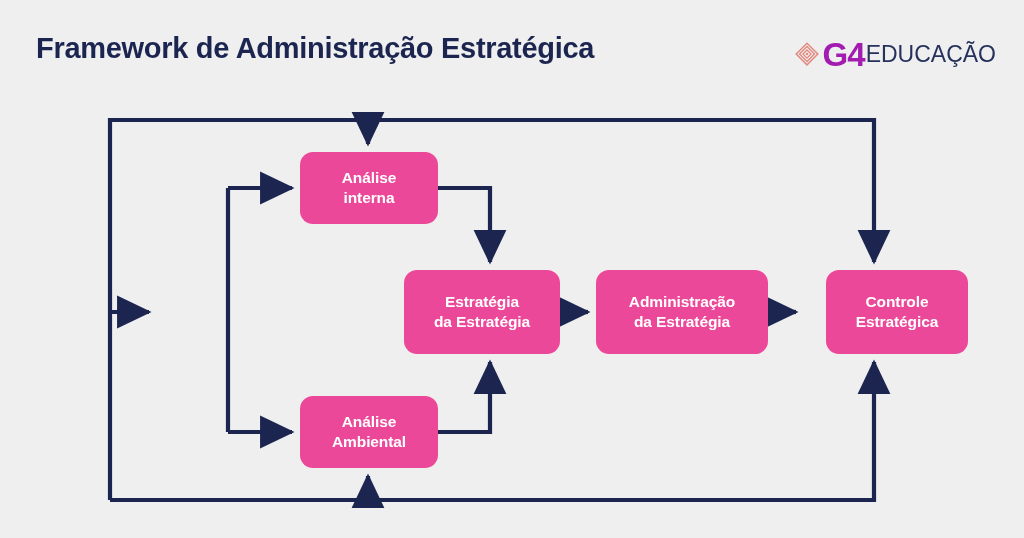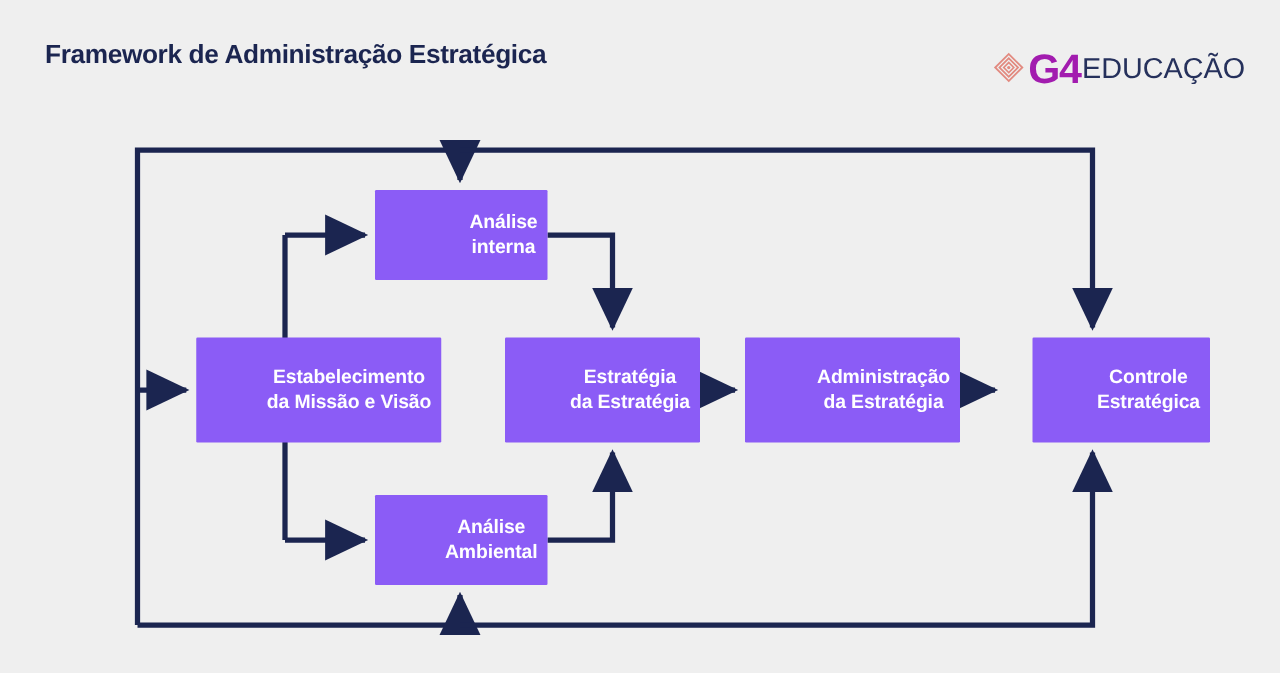--- a/index.html
+++ b/index.html
@@ -25,21 +25,21 @@
   #header {
     position: absolute;
     left: 0; top: 0;
     width: 1024px;
     height: 100px;
   }
   #page-title {
     position: absolute;
     left: 36px;
     top: 32px;
-    font-size: 21px;
+    font-size: 29px;
     font-weight: bold;
     letter-spacing: -0.3px;
     color: #1B2550;
     white-space: nowrap;
   }
   #brand-logo {
     position: absolute;
     right: 28px;
     top: 33px;
     display: flex;
@@ -78,26 +78,26 @@
     height: 438px;
   }
   #wires {
     position: absolute;
     left: 0; top: 0;
     width: 1024px;
     height: 438px;
   }
   .node {
     position: absolute;
-    background: #8b5cf6;
-    border-radius: 1px;
+    background: #ec4899;
+    border-radius: 13px;
     color: #FFFFFF;
     display: flex;
     align-items: center;
-    justify-content: flex-end;
+    justify-content: center;
     text-align: center;
     font-size: 15.5px;
     font-weight: bold;
     line-height: 1.32;
     letter-spacing: -0.1px;
     box-sizing: border-box;
     padding: 4px 8px;
   }
   .node span { display: block; }
 
@@ -167,26 +167,20 @@
         <path d="M438,88 L490,88 L490,162" marker-end="url(#ah)"></path>
 
         <path d="M438,332 L490,332 L490,262" marker-end="url(#ah)"></path>
 
         <path d="M560,212 L588,212" marker-end="url(#ah)"></path>
 
         <path d="M768,212 L796,212" marker-end="url(#ah)"></path>
       </g>
     </svg>
 
-    <div class="node" id="node-mission">
-      <div>
-        <span>Estabelecimento</span>
-        <span>da Missão e Visão</span>
-      </div>
-    </div>
 
     <div class="node" id="node-internal">
       <div>
         <span>Análise</span>
         <span>interna</span>
       </div>
     </div>
 
     <div class="node" id="node-environment">
       <div>

